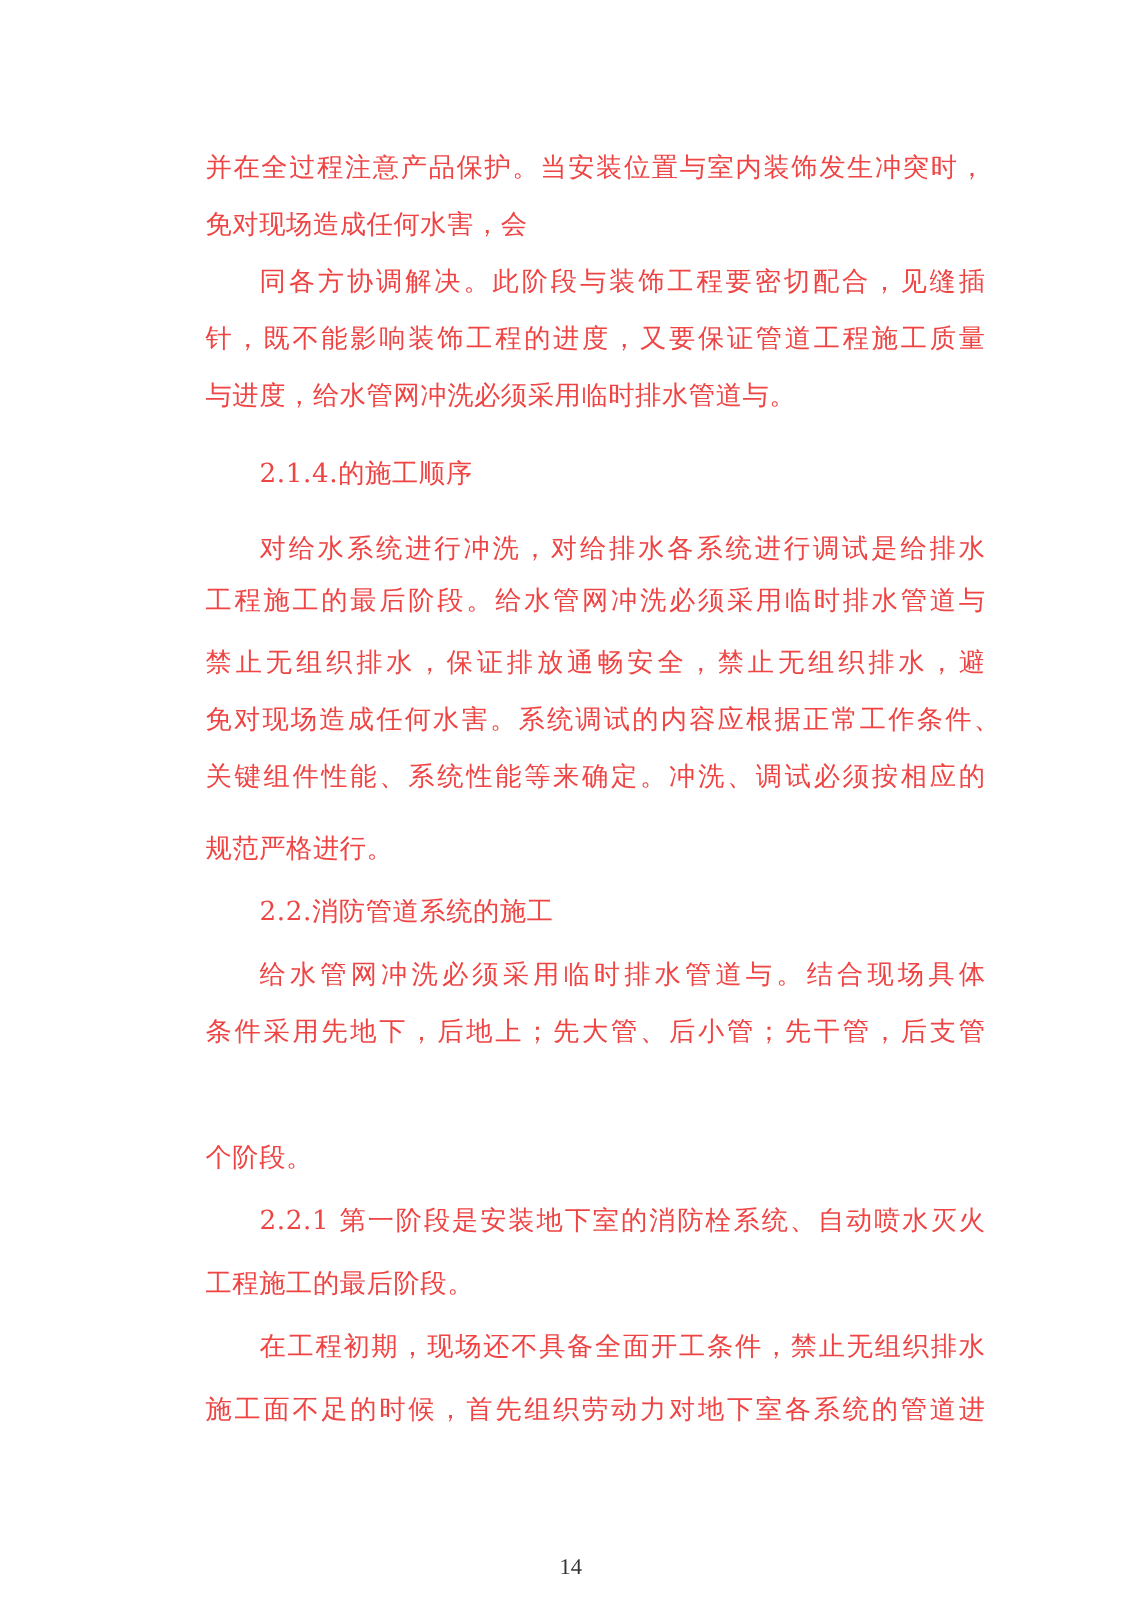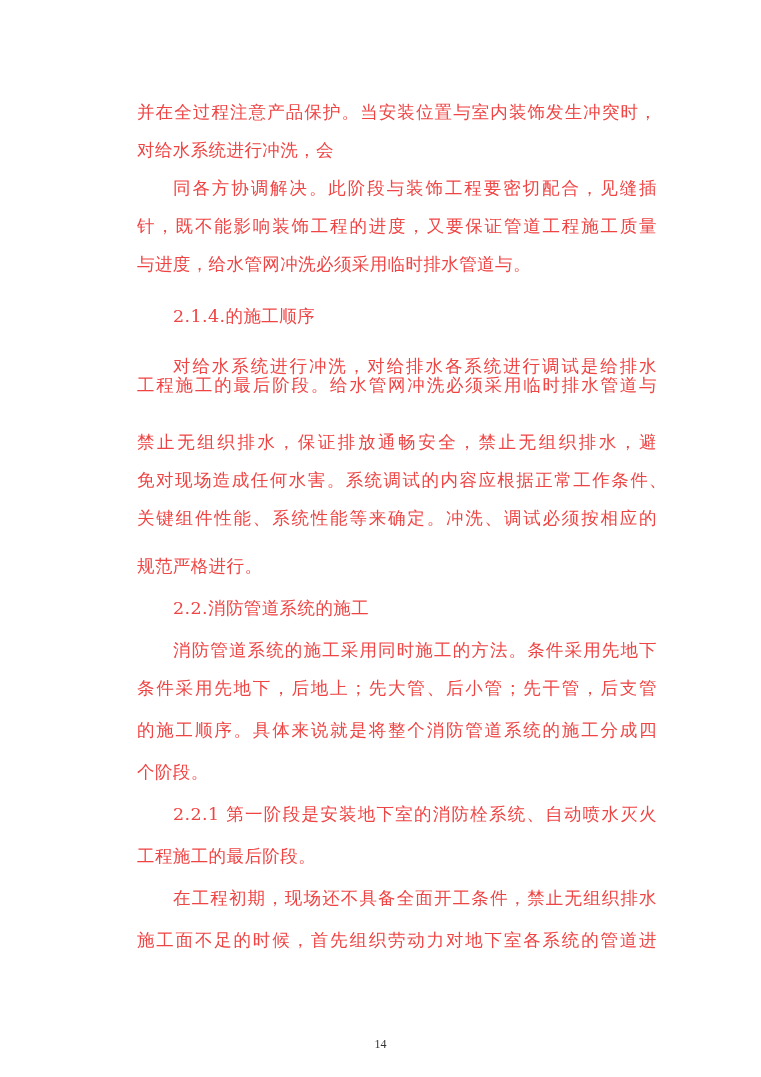--- a/index.html
+++ b/index.html
@@ -18,44 +18,43 @@
       margin-left: 16px;
     }
     .indent { left: 157px; }
     .justify { text-align: justify; text-align-last: justify; }
     .page-number {
       position: absolute;
       left: 0; width: 761px;
       top: 1037px;
       text-align: center;
       font-family: "Liberation Serif", serif;
-      font-size: 12px;
+      font-size: 15px;
       color: #333;
     }
   </style>
 </head>
 <body>
 
 <div class="page">
   <div class="line justify" style="top:101px">并在全过程注意产品保护。当安装位置与室内装饰发生冲突时，</div>
-  <div class="line" style="top:139px">对给水系统进行冲洗，会</div>
+  <div class="line" style="top:139px">免对现场造成任何水害，会</div>
   <div class="line indent justify" style="top:177px; width:484px">同各方协调解决。此阶段与装饰工程要密切配合，见缝插</div>
   <div class="line justify" style="top:215px">针，既不能影响装饰工程的进度，又要保证管道工程施工质量</div>
   <div class="line" style="top:253px">与进度，给水管网冲洗必须采用临时排水管道与。</div>
   <div class="line indent" style="top:305px">2.1.4.的施工顺序</div>
   <div class="line indent justify" style="top:355px; width:484px">对给水系统进行冲洗，对给排水各系统进行调试是给排水</div>
-  <div class="line justify" style="top:374px">工程施工的最后阶段。给水管网冲洗必须采用临时排水管道与</div>
+  <div class="line justify" style="top:390px">工程施工的最后阶段。给水管网冲洗必须采用临时排水管道与</div>
   <div class="line justify" style="top:431px">禁止无组织排水，保证排放通畅安全，禁止无组织排水，避</div>
   <div class="line justify" style="top:469px; width:530px">免对现场造成任何水害。系统调试的内容应根据正常工作条件、</div>
   <div class="line justify" style="top:507px">关键组件性能、系统性能等来确定。冲洗、调试必须按相应的</div>
   <div class="line" style="top:555px">规范严格进行。</div>
   <div class="line indent" style="top:597px">2.2.消防管道系统的施工</div>
-  <div class="line indent justify" style="top:639px; width:484px">消防管道系统的施工采用同时施工的方法。条件采用先地下</div>
+  <div class="line indent justify" style="top:639px; width:484px">给水管网冲洗必须采用临时排水管道与。结合现场具体</div>
   <div class="line justify" style="top:677px">条件采用先地下，后地上；先大管、后小管；先干管，后支管</div>
-  <div class="line justify" style="top:719px">的施工顺序。具体来说就是将整个消防管道系统的施工分成四</div>
   <div class="line" style="top:761px">个阶段。</div>
   <div class="line indent justify" style="top:803px; width:484px">2.2.1 第一阶段是安装地下室的消防栓系统、自动喷水灭火</div>
   <div class="line" style="top:845px">工程施工的最后阶段。</div>
   <div class="line indent justify" style="top:887px; width:484px">在工程初期，现场还不具备全面开工条件，禁止无组织排水</div>
   <div class="line justify" style="top:929px">施工面不足的时候，首先组织劳动力对地下室各系统的管道进</div>
 
   <div class="page-number">14</div>
 </div>
 
 </body></html>

